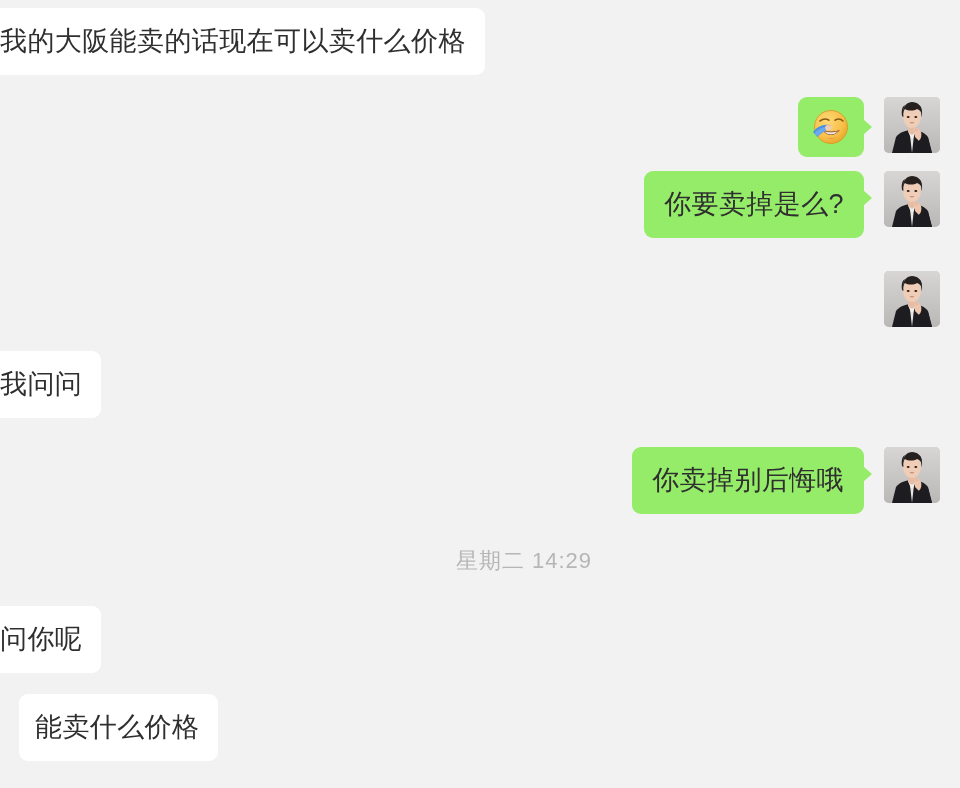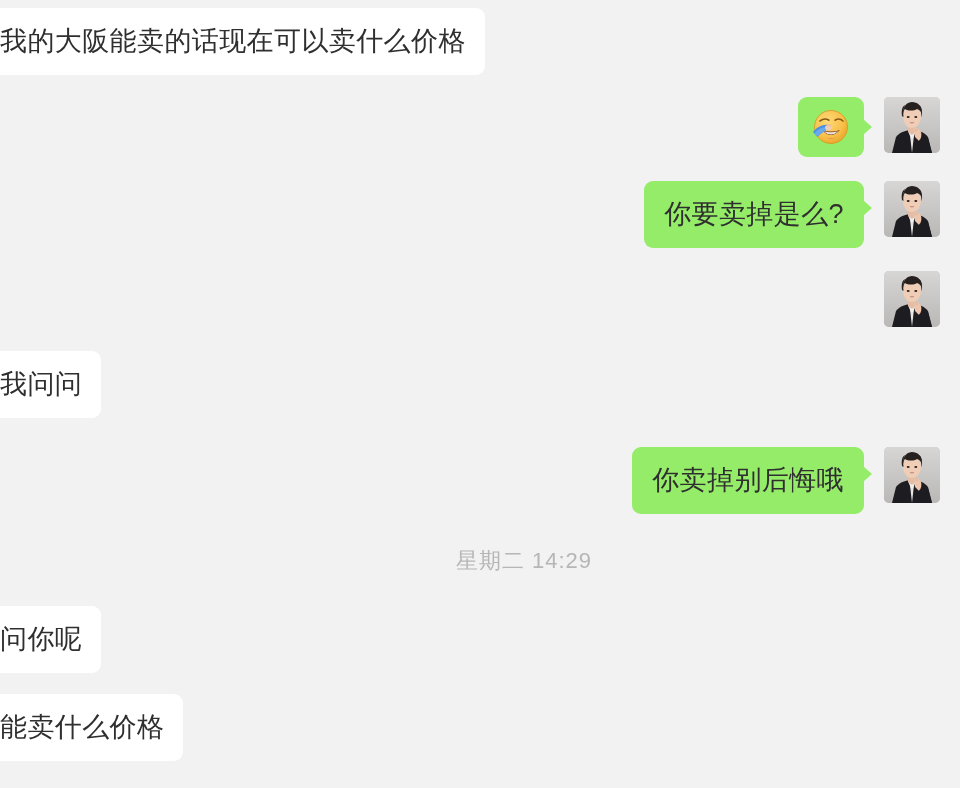--- a/index.html
+++ b/index.html
@@ -167,21 +167,21 @@
 
       <path d="M26.4 25.6 q1.6 1.2 3.2 0" stroke="#b5766a" stroke-width="0.9" fill="none" stroke-linecap="round"></path>
 
       <path d="M30 31 C33 30 36 32 37 35 C38 38 37 42 35 44 L31 40 Z" fill="#eec6ae"></path>
       <path d="M30.5 31.5 C32.5 31 34 32 34.5 33.5 L31.5 34.5 Z" fill="#e7bba2"></path>
 
       <path d="M35 43 L44 56 L48 56 L44 41 Z" fill="#1d1d21"></path>
     </svg>
   </div>
 </div>
-    <div class="msg-row right" style="top: 181px;">
+    <div class="msg-row right" style="top: 171px;">
       <div class="bubble out">
         <span>你要卖掉是么?</span>
       </div>
   <div class="avatar">
     <svg viewBox="0 0 56 56" xmlns="http://www.w3.org/2000/svg">
       <defs>
         <linearGradient id="bgGrad" x1="0" y1="0" x2="0" y2="1">
           <stop offset="0%" stop-color="#d8d6d4"></stop>
           <stop offset="100%" stop-color="#bab8b6"></stop>
         </linearGradient>
@@ -291,19 +291,19 @@
 
       <path d="M35 43 L44 56 L48 56 L44 41 Z" fill="#1d1d21"></path>
     </svg>
   </div>
 </div>
     <div class="msg-row left" style="top: 606px;">
       <div class="bubble in" style="margin-left: -16px;">
         <span>问你呢</span>
       </div>
     </div>
-    <div class="msg-row left" style="top: 694px;">
+    <div class="msg-row left" style="top: 694px; padding-left: 35px;">
       <div class="bubble in" style="margin-left: -16px;">
         <span>能卖什么价格</span>
       </div>
     </div>
     <div class="timestamp" style="top: 546px;">星期二 14:29</div>
   </div>
 
 </body></html>

